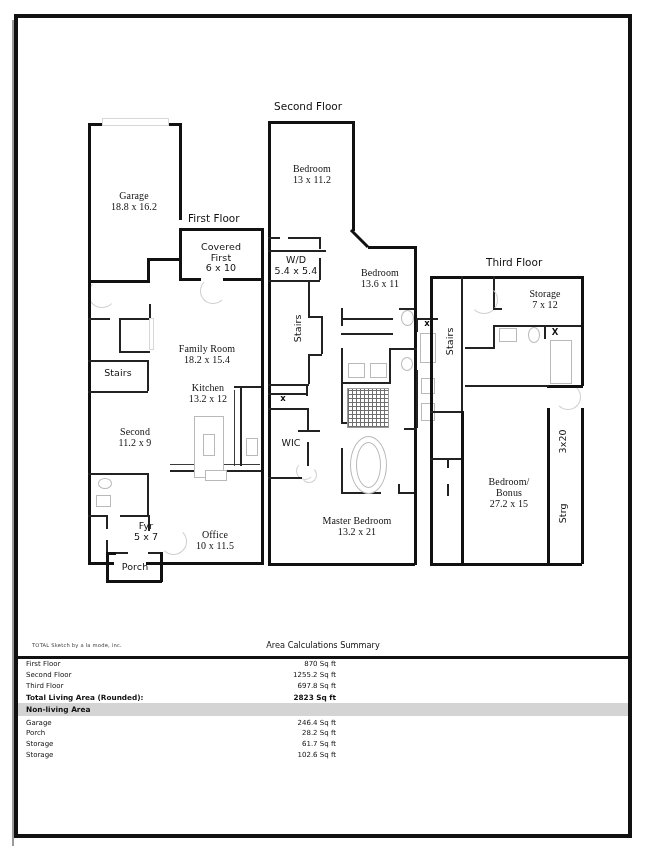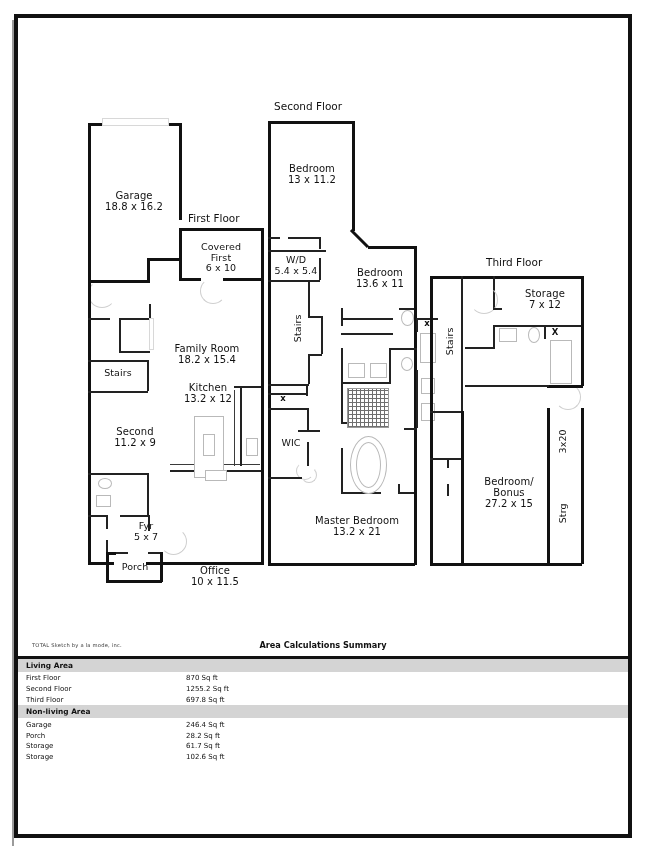--- a/index.html
+++ b/index.html
@@ -21,43 +21,43 @@
   .wt{position:absolute;background:#3a3a3a;}       
   .wt.t{height:1px;} .wt.v{width:1px;}
   .fx{position:absolute;border:1px solid #b9b9b9;box-sizing:border-box;background:#fff;}
   .fxr{border-radius:50%;}
   .arc{position:absolute;border:1px solid #cfcfcf;border-radius:50%;
        border-top-color:transparent;border-right-color:transparent;background:transparent;}
   .opening{position:absolute;background:#fff;border:1px solid #d8d8d8;box-sizing:border-box;}
 
   .lbl{position:absolute;text-align:center;line-height:1.12;color:#111;
        font-size:9.5px;white-space:nowrap;letter-spacing:.1px;}
-  .lbl.big{font-size:10px;}
+  .lbl.big{font-size:10px;font-family:Liberation Serif, serif;}
   .flr{position:absolute;font-size:10.5px;color:#111;white-space:nowrap;}
   .rot{transform:rotate(-90deg);transform-origin:50% 50%;}
   .xm{position:absolute;font-size:8.5px;font-weight:bold;color:#111;text-align:center;}
 
   
   .shower{position:absolute;border:1px solid #9a9a9a;box-sizing:border-box;
     background-image:
       repeating-linear-gradient(0deg,#6f6f6f 0 1px,transparent 1px 4px),
       repeating-linear-gradient(90deg,#6f6f6f 0 1px,transparent 1px 4px);
     background-color:#fff;}
 
   
   #summary{position:absolute;left:0;top:621px;width:610px;}
   #sumhead{position:relative;height:17px;border-bottom:3px solid #111;}
   #sumhead .credit{position:absolute;left:14px;top:3px;font-size:5.2px;color:#3a3a3a;letter-spacing:.2px;}
   #sumhead .ttl{position:absolute;left:0;right:0;top:1px;text-align:center;
-                font-size:8.2px;font-weight:bold;color:#111;}
+                font-size:8.2px;font-weight:normal;color:#111;}
   .secrow{background:#d4d4d4;font-weight:bold;font-size:7.4px;color:#111;
           padding:2px 0 2px 8px;border-bottom:1px solid #fff;}
   .arow{display:flex;font-size:7px;color:#111;padding:1.4px 0 1.4px 8px;}
   .arow .nm{width:160px;}
-  .arow .vl{width:150px;text-align:left;}
+  .arow .vl{width:150px;text-align:right;}
   .arow.tot{font-weight:bold;font-size:7.3px;}
 </style>
 </head>
 <body>
 
 <div id="page">
  <div id="frame">
 
   <div id="plan">
 
@@ -138,21 +138,21 @@
     </div>
     <div class="lbl big" style="left:140px;top:364px;width:100px;">
       <span>Kitchen</span><br><span>13.2 x 12</span>
     </div>
     <div class="lbl big" style="left:74px;top:408px;width:86px;">
       <span>Second</span><br><span>11.2 x 9</span>
     </div>
     <div class="lbl" style="left:98px;top:503px;width:60px;">
       <span>Fyr</span><br><span>5 x 7</span>
     </div>
-    <div class="lbl big" style="left:155px;top:511px;width:84px;margin-top:36px;">
+    <div class="lbl big" style="left:155px;top:511px;width:84px;">
       <span>Office</span><br><span>10 x 11.5</span>
     </div>
    </div>
 
    <div>
     <div class="flr" style="left:256px;top:82px;">Second Floor</div>
 
     <div class="wl t" style="left:250px;top:103px;width:86px;"></div>
     <div class="wl v" style="left:250px;top:103px;height:444px;"></div>
     <div class="wl v" style="left:334px;top:103px;height:110px;"></div>
@@ -282,33 +282,36 @@
     <div class="lbl rot" style="left:514px;top:490px;width:62px;"><span>Strg</span></div>
    </div>
   </div>
 
   <div id="summary">
    <div id="sumhead">
     <div class="credit">TOTAL Sketch by a la mode, inc.</div>
     <div class="ttl">Area Calculations Summary</div>
    </div>
 
-   <div class="secrow">Living Area</div>
    <div class="arow">
      <div class="nm">First Floor</div>
      <div class="vl">870 Sq ft</div>
    </div>
    <div class="arow">
      <div class="nm">Second Floor</div>
      <div class="vl">1255.2 Sq ft</div>
    </div>
    <div class="arow">
      <div class="nm">Third Floor</div>
      <div class="vl">697.8 Sq ft</div>
    </div>
+   <div class="arow tot">
+     <div class="nm">Total Living Area (Rounded):</div>
+     <div class="vl">2823 Sq ft</div>
+   </div>
 
    <div class="secrow">Non-living Area</div>
    <div class="arow">
      <div class="nm">Garage</div>
      <div class="vl">246.4 Sq ft</div>
    </div>
    <div class="arow">
      <div class="nm">Porch</div>
      <div class="vl">28.2 Sq ft</div>
    </div>

